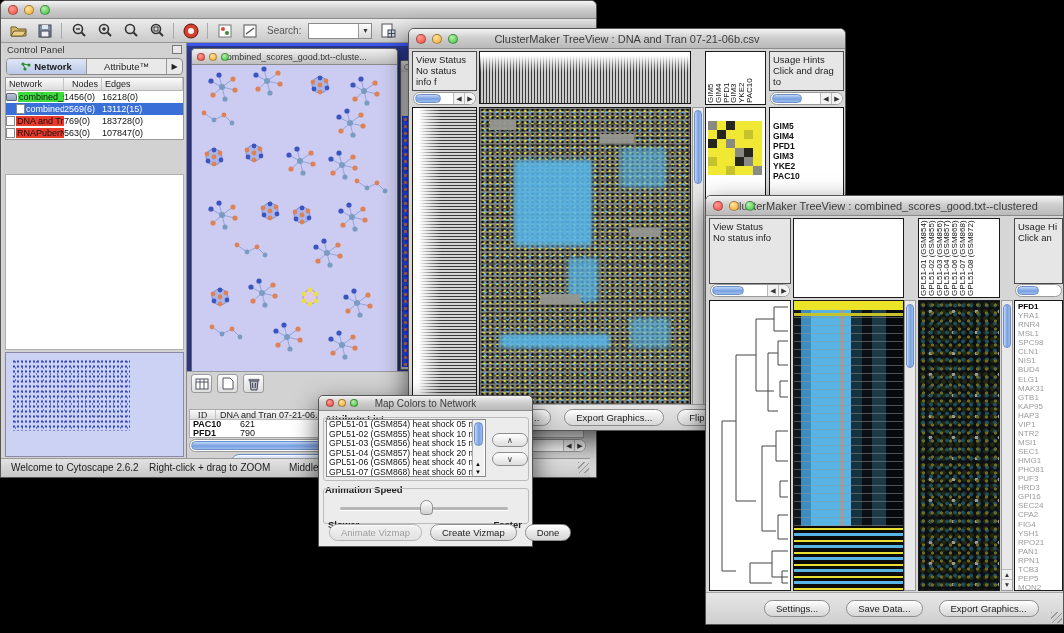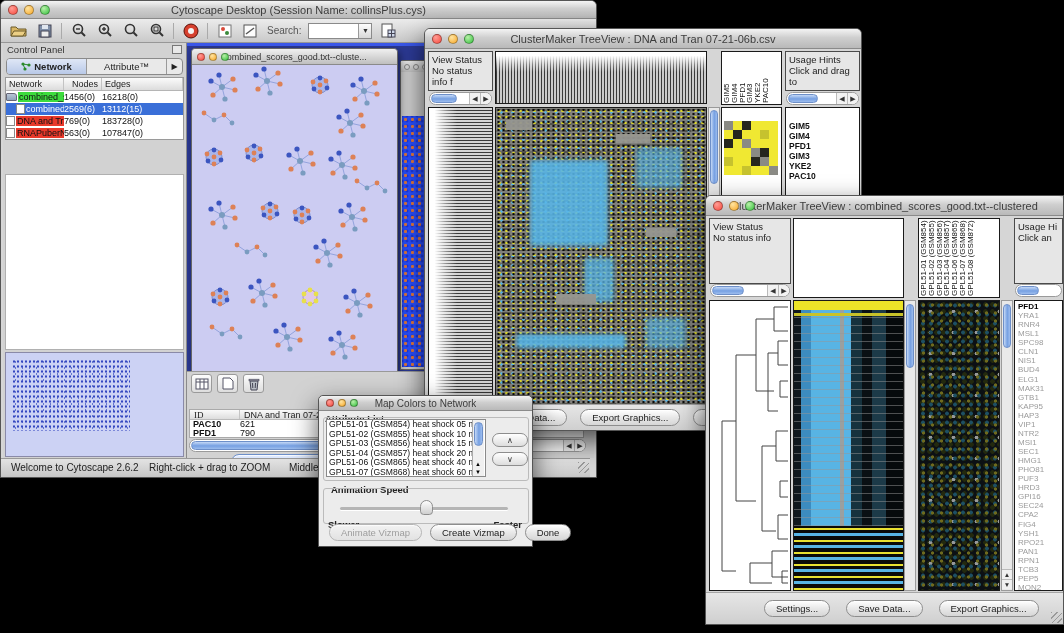--- a/index.html
+++ b/index.html
@@ -88,34 +88,34 @@
        background-image:radial-gradient(#e07840 1.3px,transparent 1.8px),radial-gradient(#2a50ff 2px,transparent 3px);
        background-size:7px 7px,5px 5px;}
 
   .datapanel{position:absolute;left:186px;top:370px;right:2px;bottom:19px;background:#d2d2d2;border-top:1px solid #999;}
   .dp-head{height:13px;font-size:9.5px;color:#333;padding:0 4px;display:flex;align-items:center;}
   .dp-tools{display:flex;gap:5px;padding:2px 4px;}
   .dp-tool{width:21px;height:19px;border:1px solid #9a9a9a;border-radius:3px;background:linear-gradient(#fdfdfd,#ddd);display:flex;align-items:center;justify-content:center;}
   .dp-table{position:absolute;left:2px;right:10px;top:37px;height:29px;background:#fff;border:1px solid #aaa;font-size:9px;}
   .dp-table .hd{display:flex;height:10px;background:linear-gradient(#fafafa,#ddd);border-bottom:1px solid #bbb;color:#222;}
   .dp-table .hd span{border-right:1px solid #c5c5c5;padding:0 4px;white-space:nowrap;overflow:hidden;}
-  .dp-table .hc1{width:50px;text-align:left;font-family:Liberation Serif, serif;}
+  .dp-table .hc1{width:26px;text-align:center;font-family:Liberation Serif, serif;}
   .dp-row{display:flex;height:9px;line-height:9px;color:#111;}
   .dp-row b{width:46px;padding:0 3px;font-weight:bold;}
   .dp-row span{padding:0 4px;}
   .dp-sb{left:2px;width:397px;top:67px;}
   .dp-btns{position:absolute;left:0;right:0;top:82px;display:flex;gap:10px;padding-left:44px;}
   .dp-btns .aquabtn{font-size:9px;}
   .dp-btns .aquabtn:first-child{background:linear-gradient(#e2ecff,#b9cdf2);border-color:#6d8fc9;}
   .statusbar{position:absolute;left:0;right:6px;bottom:0;height:19px;background:linear-gradient(#e3e3e3,#c6c6c6);
        border-top:1px solid #9a9a9a;font-size:10px;color:#222;}
   .statusbar span{position:absolute;top:3px;white-space:nowrap;}
 
   
-  .tv1{left:424px;top:28px;width:438px;height:403px;}
+  .tv1{left:408px;top:28px;width:438px;height:403px;}
   .tv2{left:705px;top:195px;width:359px;height:430px;border-radius:6px 0 0 0;}
   .tv .titlebar{height:20px;}
   .tv .ttl{font-size:11px;}
   .pane{position:absolute;border:1px solid #1a1a1a;background:#fff;overflow:hidden;}
   .dendro-c{background:#fff;background-image:
        repeating-linear-gradient(90deg,#3a3a3a 0 1px,rgba(160,160,160,.55) 1px 3px);}
   .dendro-c:before{content:"";position:absolute;left:0;right:0;top:0;height:40%;
        background:linear-gradient(180deg,#fff 0 18%,rgba(255,255,255,.4) 60%,transparent);}
   .dendro-r{background:#fff;background-image:
        repeating-linear-gradient(0deg,#3a3a3a 0 1px,rgba(170,170,170,.5) 1px 3px);}
@@ -174,21 +174,20 @@
 
 <div class="stage">
 
   <section class="win main">
     <div class="titlebar">
       <span class="lights">
         <i class="light r"></i>
         <i class="light y"></i>
         <i class="light g"></i>
       </span>
-      <span class="ttl">Cytoscape Desktop (Session Name: collinsPlus.cys)</span>
     </div>
 
     <div class="toolbar">
       <span class="tbico">
         <svg width="17" height="14">
             <path d="M1 12 L1 3 L6 3 L8 5 L16 5 L16 12 Z" fill="#d9b765" stroke="#6b5a2a"></path>
             <path d="M1 12 L4 7 L16 7 L13 12 Z" fill="#eccf85" stroke="#6b5a2a"></path>
           </svg>
       </span>
       <span class="tbico">
@@ -743,21 +742,21 @@
         <div class="">GPL51-07 (GSM868) heat shock 60 min</div>
       </div>
     <div class="attrsb" style="left:153px;top:24px;height:56px;position:absolute">
       <span class="thumb" style="position:absolute;left:1px;right:1px;top:2px;height:24px;border-radius:6px;background:linear-gradient(90deg,#c4d8f6,#76a0e2 55%,#9dbdee);border:1px solid #6d8fc9"></span>
       <span style="position:absolute;bottom:9px;left:2px;font-size:6px">▲</span>
       <span style="position:absolute;bottom:1px;left:2px;font-size:6px">▼</span>
     </div>
     <button class="updown" style="top:37px">∧</button>
     <button class="updown" style="top:56px">∨</button>
 
-    <span class="grouplbl" style="left:12px;top:88px">Animation Speed</span>
+    <span class="grouplbl" style="left:6px;top:88px">Animation Speed</span>
     <div class="groupbox" style="left:4px;top:92px;width:206px;height:36px">
       <div class="slider-track"></div>
       <div class="slider-thumb"></div>
       <span class="slbl" style="left:4px">Slower</span>
       <span class="slbl" style="right:6px">Faster</span>
     </div>
 
     <div class="dlg-btns">
         <button class="aquabtn disabled">Animate Vizmap</button>
         <button class="aquabtn">Create Vizmap</button>

